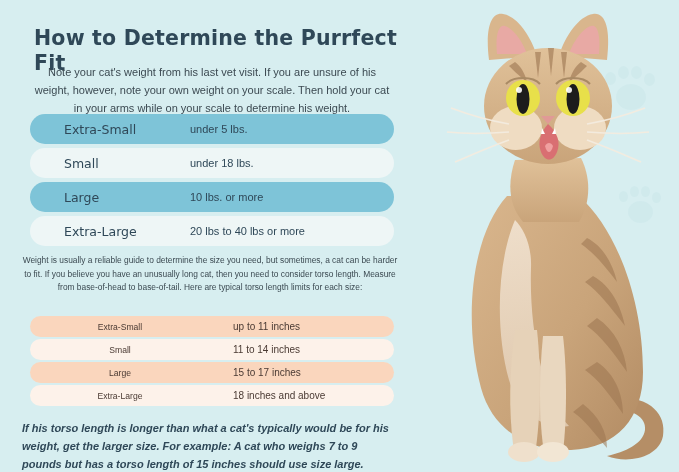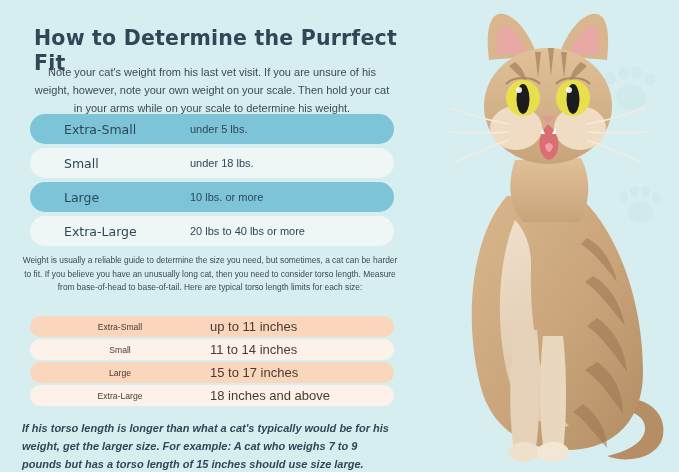--- a/index.html
+++ b/index.html
@@ -114,22 +114,23 @@
   .trow.alt-a { background: #fad6bd; }
   .trow.alt-b { background: #fdf2ea; }
   .trow .label {
     width: 180px;
     text-align: center;
     box-sizing: border-box;
     font-size: 8.6px;
     color: #4a3a33;
   }
   .trow .value {
-    font-size: 13px;
+    font-size: 10px;
     color: #4a3a33;
+    margin-left: 23px;
   }
   .footer-note {
     position: absolute;
     left: 22px;
     top: 420px;
     width: 376px;
     font-size: 11px;
     font-weight: bold;
     line-height: 1.62;
     color: #2f4858;

